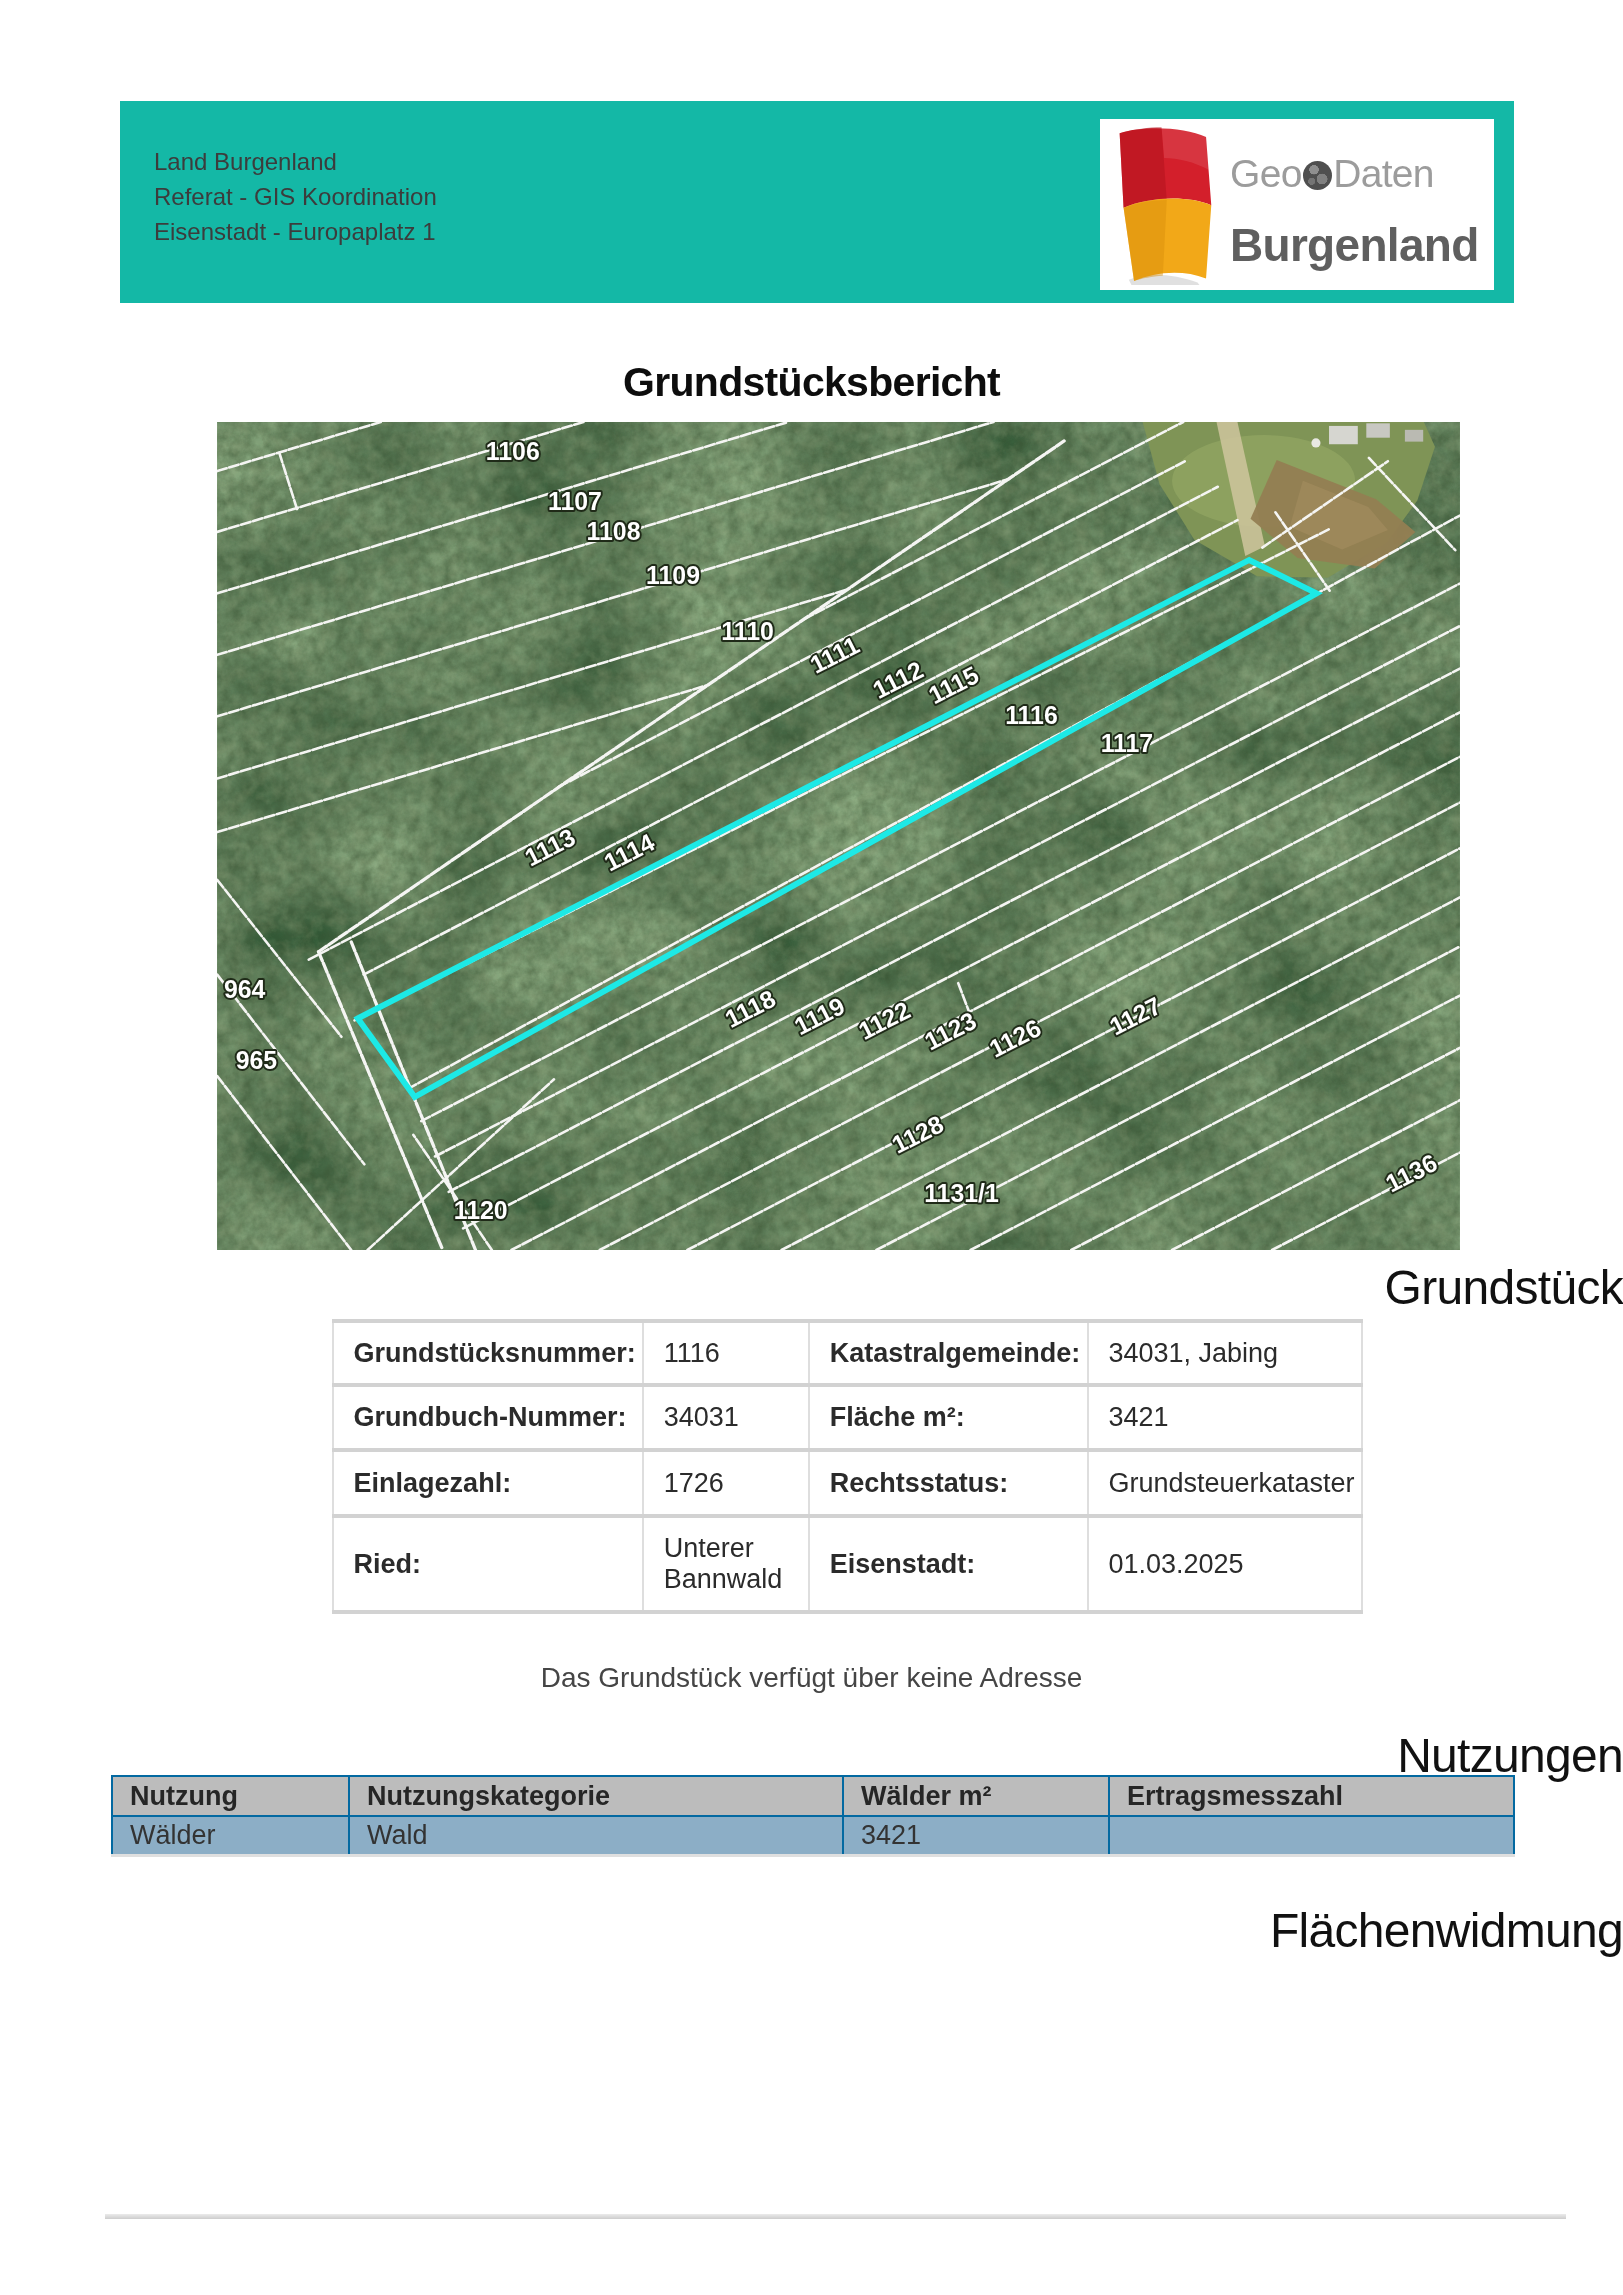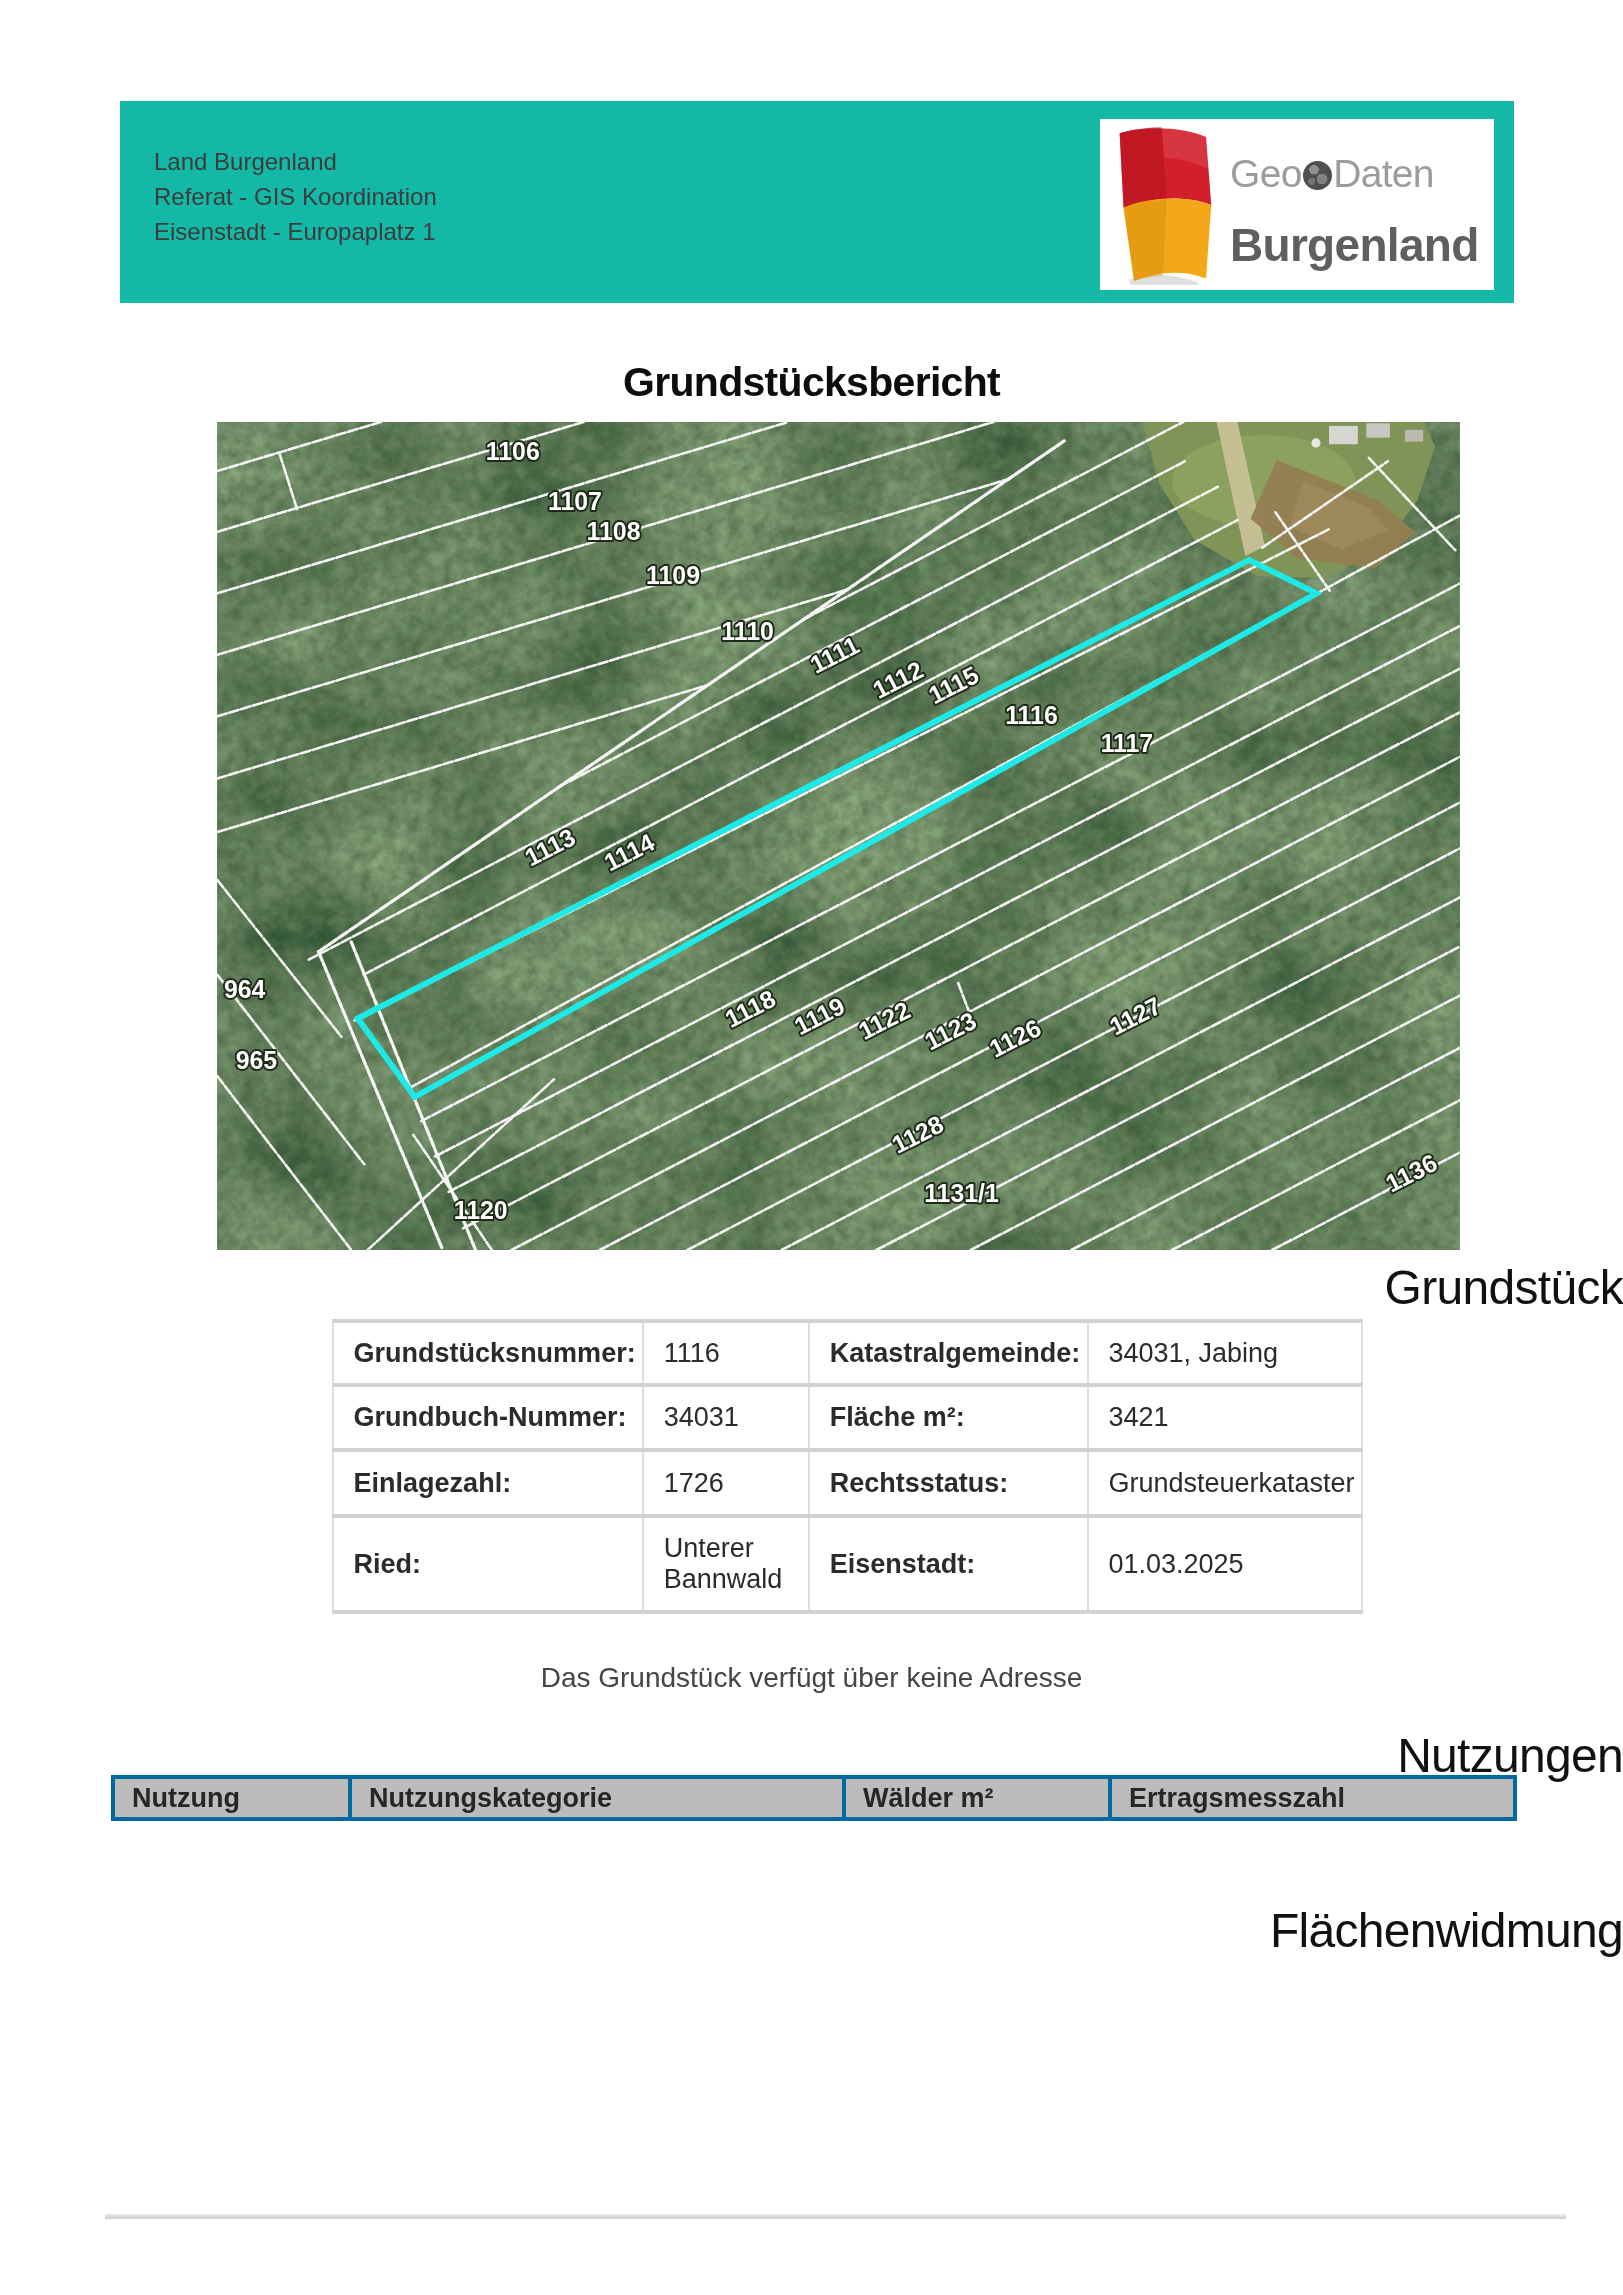--- a/index.html
+++ b/index.html
@@ -44,21 +44,21 @@
              border-left:2px solid #dedede;border-right:2px solid #dedede;
              background:#ffffff;font-size:27px;color:#2b2b2b;padding:0 6.5px 0 19.6px;vertical-align:middle;}
   .gtable .lbl{font-weight:bold;}
   .gtable tr.r1 td{height:60px;}
   .gtable tr.r2 td{height:61px;}
   .gtable tr.r3 td{height:62px;}
   .gtable tr.r4 td{height:92px;}
 
   
   .ntable{position:absolute;left:111px;top:1775px;border-collapse:collapse;table-layout:fixed;}
-  .ntable td{border:4px solid #0369a1;font-size:27px;padding:0 6.5px 0 17px;vertical-align:middle;}
+  .ntable td{border:2px solid #0369a1;font-size:27px;padding:0 6.5px 0 17px;vertical-align:middle;}
   .ntable tr.nhead td{background:#bcbcbc;font-weight:bold;color:#262626;height:38px;}
   .ntable tr.ndata td{background:#8caec6;color:#333333;height:37px;border-bottom:3.9px solid #dfdfdf;}
 
   .footer-divider{position:absolute;left:105px;top:2214px;width:1461px;height:4.6px;
                   background:linear-gradient(#ebebeb,#cdcdcd);}
 </style>
 </head>
 <body>
 
 <div class="page">
@@ -253,20 +253,26 @@
         <col style="width:266px">
         <col style="width:405px">
       </colgroup>
     <tbody>
         <tr class="nhead">
       <td>Nutzung</td>
       <td>Nutzungskategorie</td>
       <td>Wälder m²</td>
       <td>Ertragsmesszahl</td>
     </tr>
+    <tr class="ndata">
+      <td>Wälder</td>
+      <td>Wald</td>
+      <td>3421</td>
+      <td></td>
+    </tr>
   </tbody>
     </table>
 
   <div class="section-heading h-flaechenwidmung">Flächenwidmung</div>
 
   <div class="footer-divider"></div>
 
 </div>
 
 

